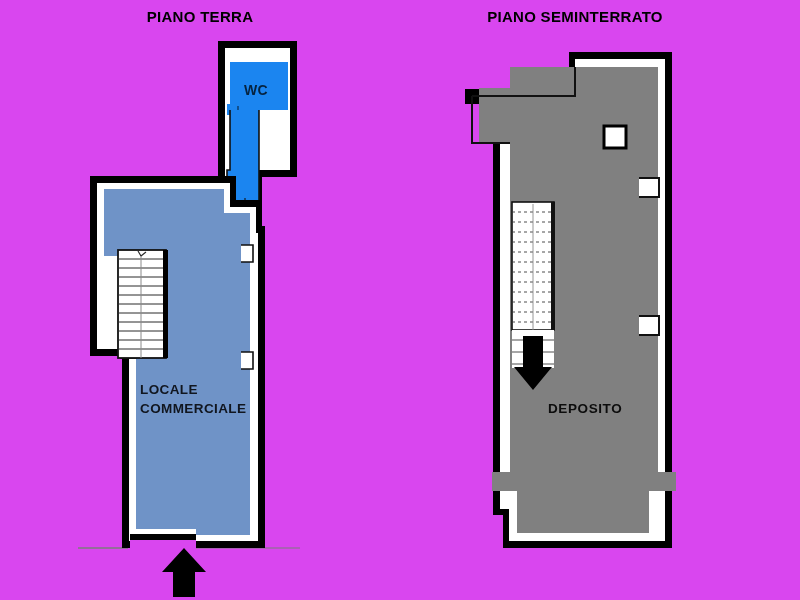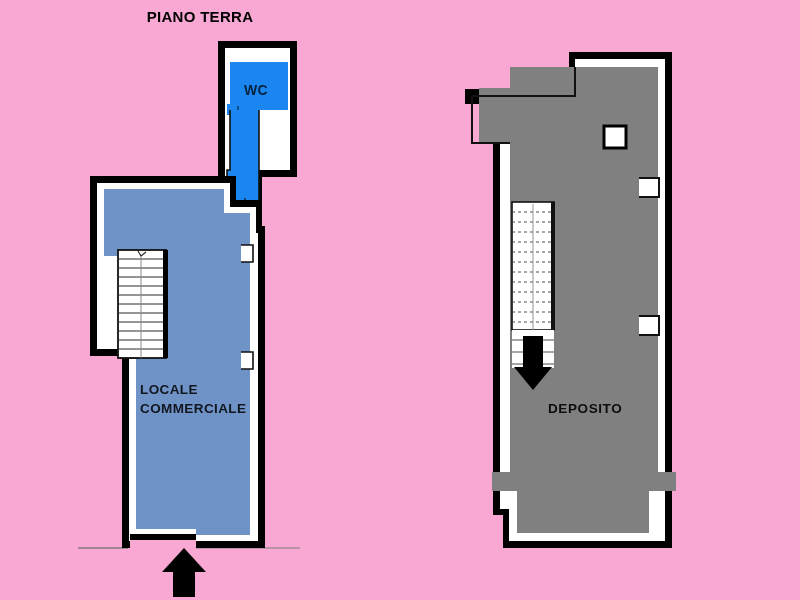--- a/index.html
+++ b/index.html
@@ -12,21 +12,21 @@
     height: 600px;
     overflow: hidden;
     font-family: "Liberation Sans", sans-serif;
     position: relative;
   }
   #sheet {
     position: absolute;
     left: 0; top: 0;
     width: 800px;
     height: 600px;
-    background: #f9a8d4;
+    background: #d946ef;
   }
   .plan-title {
     position: absolute;
     font-family: "Liberation Sans", sans-serif;
     font-weight: bold;
     font-size: 15px;
     letter-spacing: 0.3px;
     color: #000000;
     white-space: nowrap;
     text-align: center;
@@ -63,20 +63,21 @@
     fill: #06233f;
   }
 </style>
 </head>
 <body>
 
 <div id="sheet">
 
   <div class="plan-title" id="title-left">PIANO TERRA</div>
 
+  <div class="plan-title" id="title-right">PIANO SEMINTERRATO</div>
 
   <svg class="plan" id="plan-left" viewBox="0 0 800 600">
 
     <line x1="78" y1="548" x2="128" y2="548" stroke="#7d7d7d" stroke-width="1.4"></line>
     <line x1="196" y1="548" x2="300" y2="548" stroke="#7d7d7d" stroke-width="1.2"></line>
 
     <path d="M 210,41 L 297,41 L 297,177 L 262,177 L 262,220 L 253,220
              L 253,186 L 218,186 L 218,41 Z" fill="#000000" stroke="none"></path>
 
     <path d="M 219,48 L 290,48 L 290,170 L 256,170 L 256,213 L 254,213

